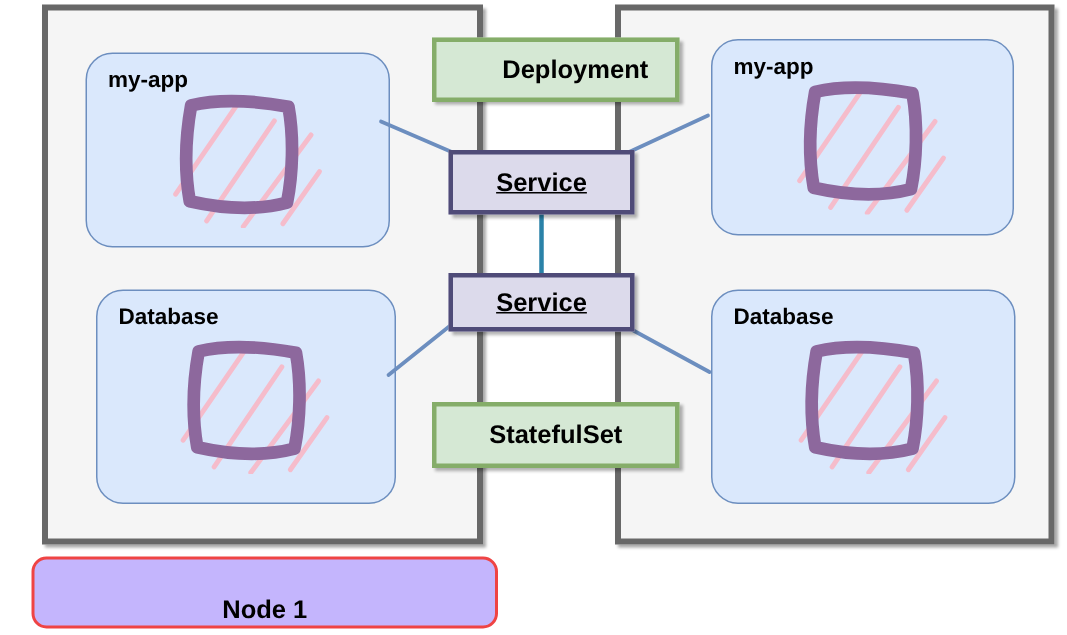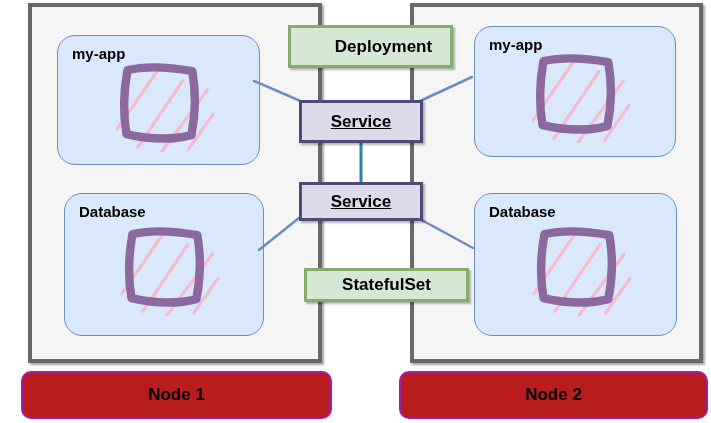--- a/index.html
+++ b/index.html
@@ -76,24 +76,24 @@
   }
   .service {
     background: var(--service-fill, #dcdaeb);
     border: 3px solid var(--service-border, #4f4b78);
     text-decoration: underline;
   }
 
   .node-label {
     position: absolute;
     display: flex;
-    align-items: center;
+    align-items: flex-end;
     justify-content: center;
-    background: #b91c1c;
-    border: 2px solid #a21caf;
+    background: #c4b5fd;
+    border: 2px solid #ef4444;
     border-radius: 10px;
     font-weight: bold;
     font-size: 17px;
     color: #000;
     box-sizing: border-box;
     z-index: 3;
   }
 
   .links {
     position: absolute;
@@ -181,24 +181,21 @@
   </div>
 
   <div class="resource service" style="left:299px; top:100px; width:124px; height:43px;">
     <span>Service</span>
   </div>
 
   <div class="resource service" style="left:299px; top:182px; width:124px; height:39px;">
     <span>Service</span>
   </div>
 
-  <div class="resource workload" style="left:304px; top:268px; width:165px; height:34px;">
+  <div class="resource workload" style="left:288px; top:268px; width:165px; height:44px;">
     <span>StatefulSet</span>
   </div>
 
   <div class="node-label" style="left:21px; top:371px; width:311px; height:48px;">
     <span>Node 1</span>
   </div>
-  <div class="node-label" style="left:399px; top:371px; width:309px; height:48px;">
-    <span>Node 2</span>
-  </div>
 
 </div>
 
 </body></html>

